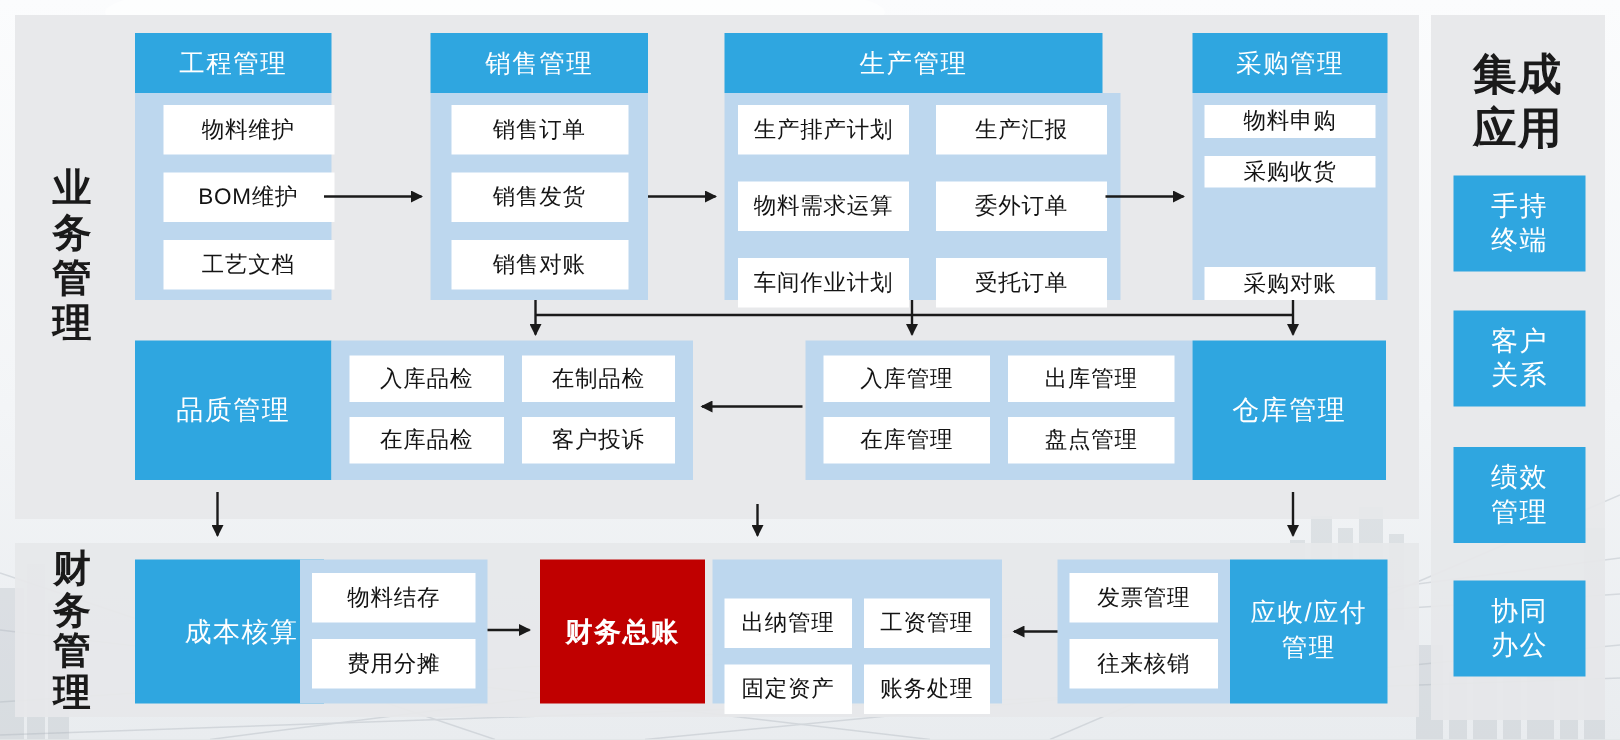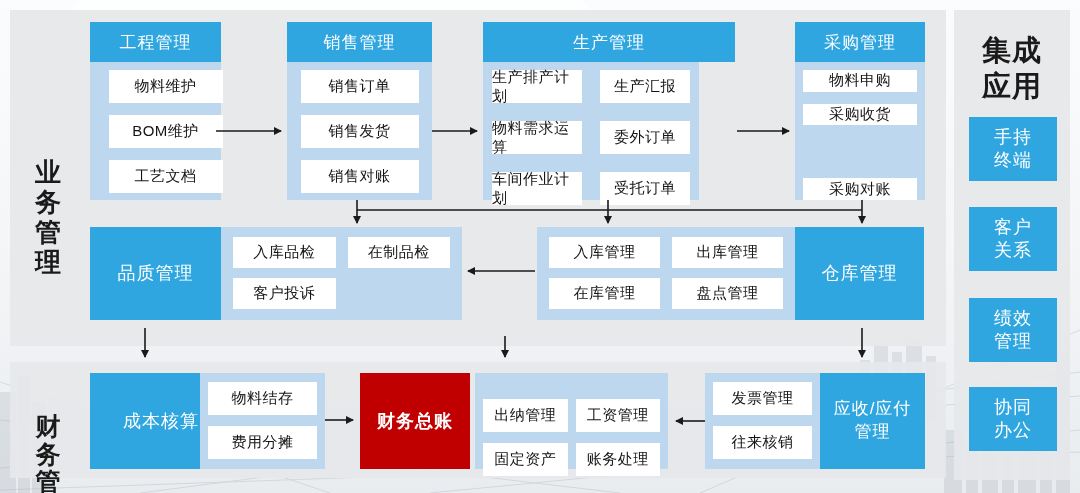--- a/index.html
+++ b/index.html
@@ -6,21 +6,21 @@
   .canvas{
     position:relative;width:1080px;height:493px;overflow:hidden;
     font-family:"Liberation Sans","DejaVu Sans",sans-serif;
     background:linear-gradient(180deg,#fbfcfd 0%,#f3f5f7 55%,#e9ecef 100%);
   }
   .bg-svg,.arrow-svg{position:absolute;left:0;top:0;width:1080px;height:493px;}
   .arrow-svg{pointer-events:none;}
   .panel{position:absolute;background:rgba(231,232,234,0.94);}
   .vlabel{
     position:absolute;color:#1a1a1a;font-weight:bold;
-    word-break:break-all;text-align:center;line-height:1.16;margin-top:47px;
+    word-break:break-all;text-align:center;line-height:1.16;
   }
   .hdr{
     position:absolute;background:#2FA6E0;color:#ffffff;
     display:flex;align-items:center;justify-content:center;
     font-size:17px;letter-spacing:1px;
   }
   .body-panel{
     position:absolute;background:#BDD7EE;
     display:flex;flex-direction:column;align-items:center;
     padding-top:8px;box-sizing:border-box;gap:12px;
@@ -107,40 +107,41 @@
   </div>
 
   <div class="hdr" style="left:287px;top:22px;width:145px;height:40px;">销售管理</div>
   <div class="body-panel" style="left:287px;top:62px;width:145px;height:138px;">
     <div class="witem" style="width:118px;">销售订单</div>
     <div class="witem" style="width:118px;">销售发货</div>
     <div class="witem" style="width:118px;">销售对账</div>
   </div>
 
   <div class="hdr" style="left:483px;top:22px;width:252px;height:40px;">生产管理</div>
-  <div class="body-grid" style="left:483px;top:62px;width:216px;height:138px;padding:8px 9px;column-gap:10px;row-gap:12px;gap:18px;">
+  <div class="body-grid" style="left:483px;top:62px;width:264px;height:138px;padding:8px 9px;column-gap:10px;row-gap:12px;gap:18px;">
     <div class="witem">生产排产计划</div>
     <div class="witem">生产汇报</div>
     <div class="witem">物料需求运算</div>
     <div class="witem">委外订单</div>
     <div class="witem">车间作业计划</div>
     <div class="witem">受托订单</div>
   </div>
 
   <div class="hdr" style="left:795px;top:22px;width:130px;height:40px;">采购管理</div>
   <div class="body-panel" style="left:795px;top:62px;width:130px;height:138px;">
     <div class="witem" style="width:114px;">物料申购</div>
     <div class="witem" style="width:114px;">采购收货</div>
     <div class="witem" style="width:114px;margin-top:41px;">采购对账</div>
   </div>
 
   <div class="bluebox" style="left:90px;top:227px;width:131px;height:93px;">品质管理</div>
   <div class="body-grid" style="left:221px;top:227px;width:241px;height:93px;padding:10px 12px;column-gap:12px;row-gap:9px;">
     <div class="witem sm">入库品检</div>
     <div class="witem sm">在制品检</div>
+    <div class="witem sm">在库品检</div>
     <div class="witem sm">客户投诉</div>
   </div>
 
   <div class="body-grid" style="left:537px;top:227px;width:258px;height:93px;padding:10px 12px;column-gap:12px;row-gap:9px;">
     <div class="witem sm">入库管理</div>
     <div class="witem sm">出库管理</div>
     <div class="witem sm">在库管理</div>
     <div class="witem sm">盘点管理</div>
   </div>
   <div class="bluebox" style="left:795px;top:227px;width:129px;height:93px;">仓库管理</div>

